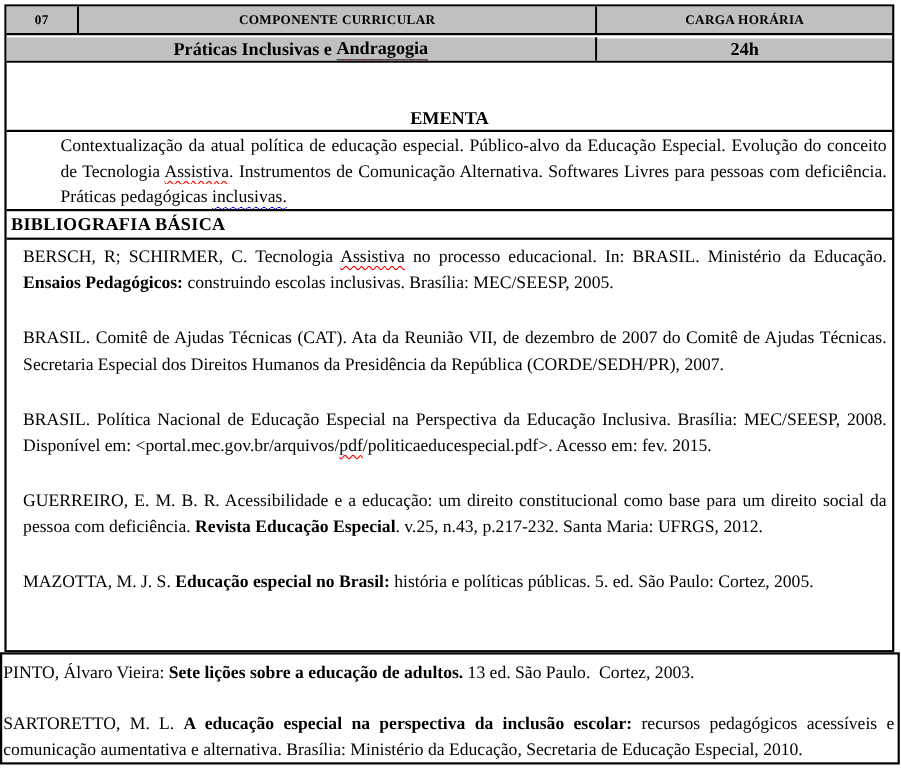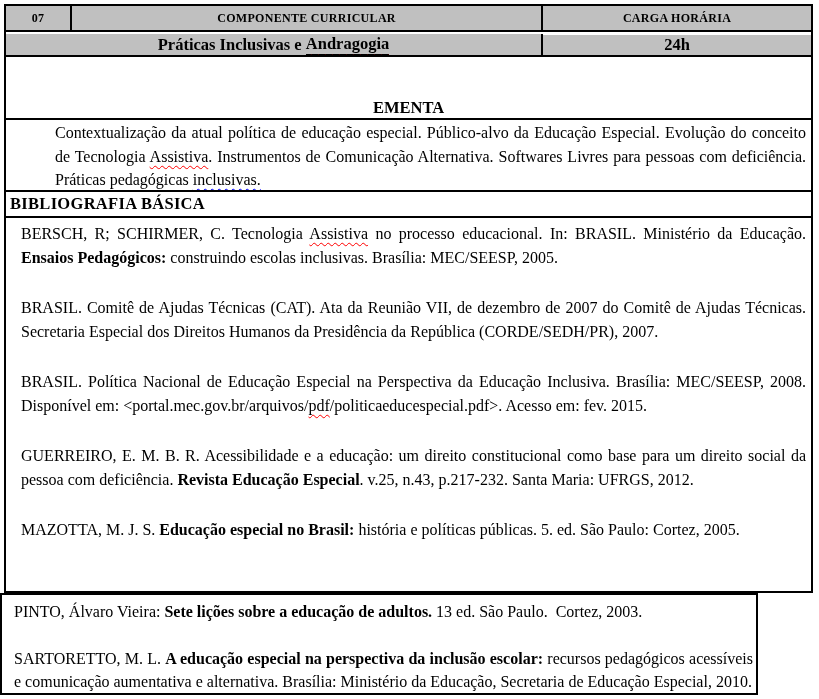--- a/index.html
+++ b/index.html
@@ -51,23 +51,23 @@
     padding-left:4px; display:flex; align-items:center;
   }
   .c-bib { width:100%; padding:4px 5px 0 15px; font-size:16px; line-height:24px; }
 
   .bib-entry { margin:0 0 26px 0; }
   .bib-entry.justify { text-align:justify; }
   .bib-entry:last-child { margin-bottom:0; }
 
   
   .doc-table-cont {
-    position:absolute; left:0; top:593px; width:758px; height:102px;
+    position:absolute; left:0; top:593px; width:818px; height:102px;
     border:2px solid #000; background:#fff; overflow:hidden;
-    padding:5px 3px 0 12px; font-size:16px; line-height:23px;
+    padding:5px 3px 0 1px; font-size:16px; line-height:23px;
   }
   .doc-table-cont .bib-entry { margin-bottom:24px; }
 
   
   .seg { white-space:pre-wrap; }
   .seg.b { font-weight:bold; }
   .seg.u { border-bottom:1.5px solid #000; }
   .seg.wavy-red {
     text-decoration-line:underline; text-decoration-style:wavy;
     text-decoration-color:#ff0000; text-decoration-thickness:1px;

